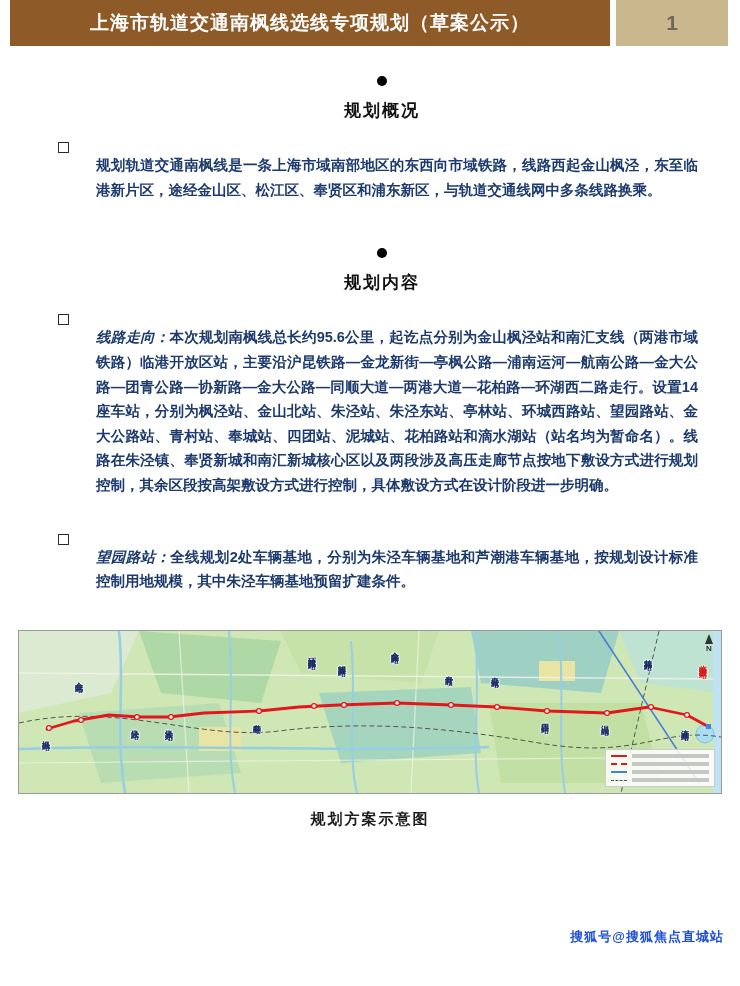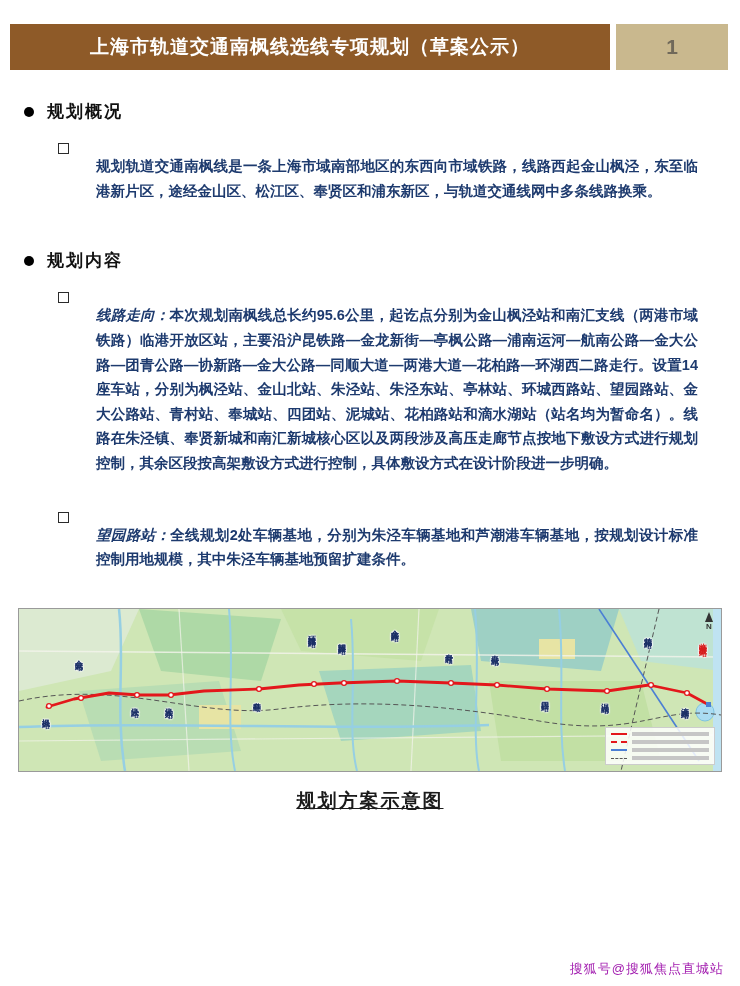--- a/index.html
+++ b/index.html
@@ -2,33 +2,33 @@
 <html><head>
 <meta charset="utf-8">
 <style>
   html,body { margin:0; padding:0; background:#ffffff; }
   .page {
     position:relative; width:740px; height:986px; margin:0 auto;
     background:#ffffff; overflow:hidden;
     font-family:"Liberation Sans","DejaVu Sans",sans-serif;
   }
   
-  .header { display:flex; align-items:flex-end; gap:6px; padding:24px 12px 0 10px; }
+  .header { display:flex; align-items:flex-end; gap:6px; padding:0 12px 0 10px; }
   .header-bar {
     flex:1; background:#8e5a28; color:#ffffff; height:46px;
     display:flex; align-items:center; justify-content:center;
     font-size:19px; font-weight:700; letter-spacing:1px;
   }
   .page-num {
     width:112px; height:46px; background:#c9b88e; color:#70695a;
     display:flex; align-items:center; justify-content:center;
     font-size:21px; font-weight:700;
   }
   
-  .section-title { display:flex; align-items:center; gap:13px; margin:30px 0 0 24px; }
+  .section-title { display:flex; align-items:center; gap:13px; margin:30px 0 0 24px;flex-direction:column; }
   .dot { width:10px; height:10px; border-radius:50%; background:#000; }
   .section-title h2 { margin:0; font-size:17px; color:#111; font-weight:700; letter-spacing:2px; }
   .item { display:flex; gap:11px; margin:15px 26px 0 58px; }
   .sq { flex:0 0 9px; width:9px; height:9px; border:1.6px solid #2b2b2b; margin-top:5px; }
   .item p { margin:16px; font-size:14.5px; line-height:1.7; color:#1d3a6e; font-weight:600; text-align:justify; }
   .item b { font-weight:800;font-style:italic; }
   
   .map-wrap {
     position:relative; width:702px; height:162px; margin:20px auto 0;
     border:1px solid #9a9a9a; background:#cfe6b5; overflow:hidden;
@@ -50,22 +50,22 @@
     display:flex; flex-direction:column; gap:4px; border:1px solid #ccc;
   }
   .legend-row { display:flex; align-items:center; gap:5px; }
   .lsw { width:16px; height:0; }
   .lsw.s1 { border-top:2.5px solid #e3171b; }
   .lsw.s2 { border-top:2px dashed #e3171b; }
   .lsw.s3 { border-top:2px solid #4b7fd4; }
   .lsw.s4 { border-top:1.5px dashed #555; }
   .lbar { flex:1; height:4px; background:#c6c6c6; }
   
-  .caption { text-align:center; font-size:19px; font-weight:700; color:#1b1b1b; margin-top:16px; letter-spacing:2px;text-decoration:underline; }
-  .watermark { position:absolute; right:16px; bottom:8px; font-size:13px; font-weight:400; color:#a21caf; letter-spacing:1px; }
+  .caption { text-align:center; font-size:15px; font-weight:700; color:#1b1b1b; margin-top:16px; letter-spacing:2px; }
+  .watermark { position:absolute; right:16px; bottom:40px; font-size:13px; font-weight:700; color:#1d4ed8; letter-spacing:1px; }
 </style>
 </head>
 <body>
 
 <div class="page">
 
   <div class="header">
     <div class="header-bar">上海市轨道交通南枫线选线专项规划（草案公示）</div>
     <div class="page-num">1</div>
   </div>

